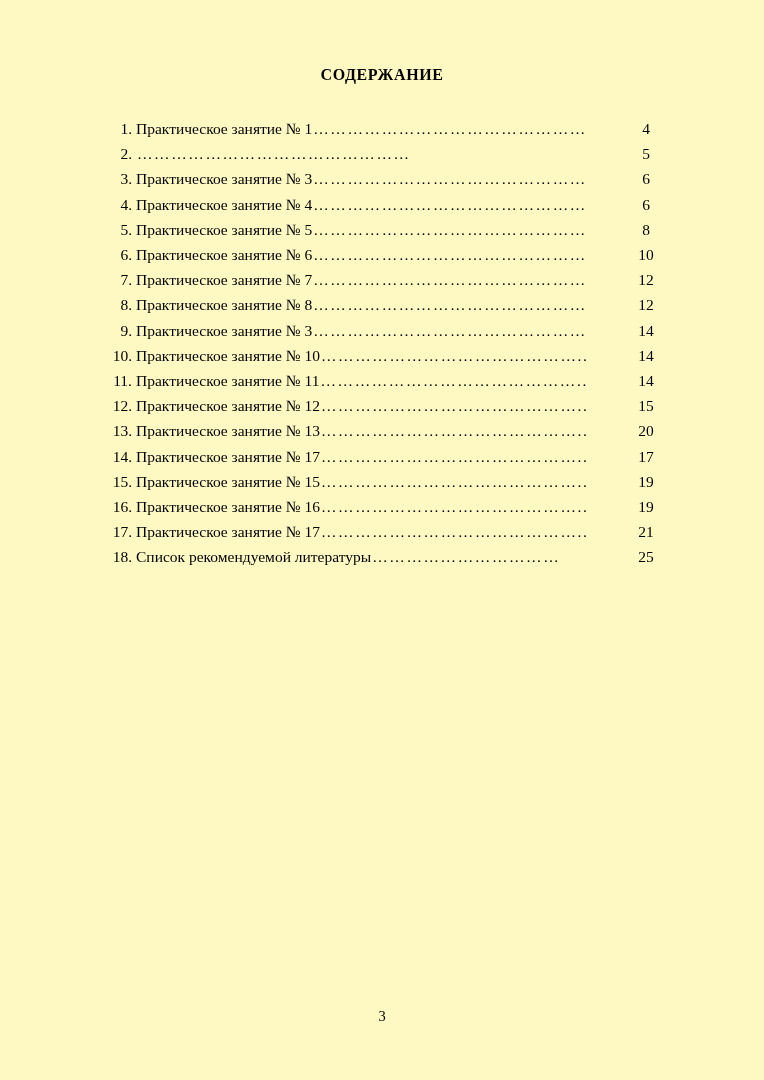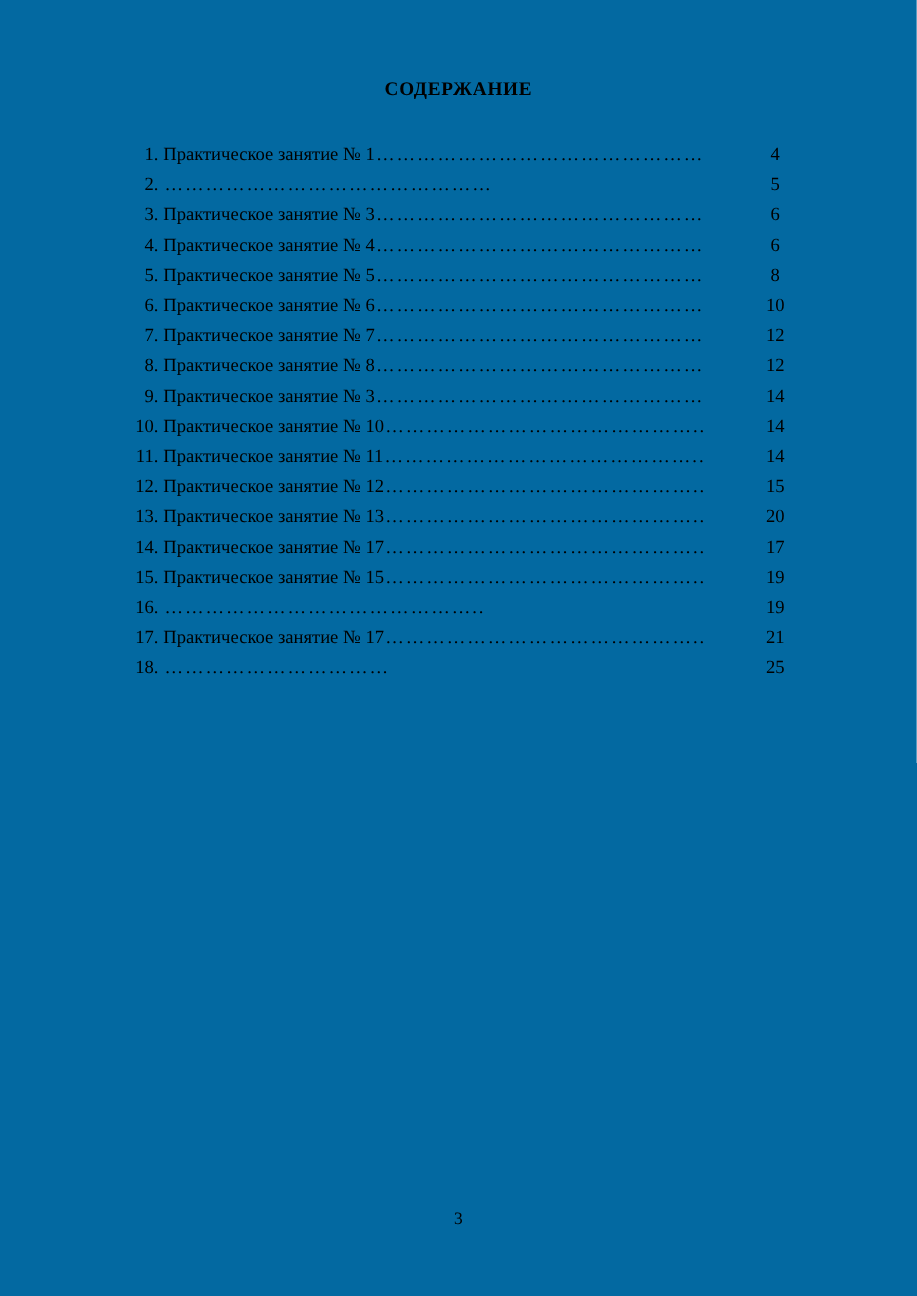--- a/index.html
+++ b/index.html
@@ -4,21 +4,21 @@
 <style>
   html, body {
     margin: 0;
     padding: 0;
     background: #ffffff;
   }
   .page {
     position: relative;
     width: 764px;
     height: 1080px;
-    background: #0369a1;
+    background: #fef9c3;
     font-family: "Liberation Serif", "DejaVu Serif", serif;
     color: #000000;
     box-sizing: border-box;
     overflow: hidden;
   }
   .doc-title {
     position: absolute;
     top: 66px;
     left: 0;
     width: 764px;
@@ -182,33 +182,35 @@
 
     <div class="toc-row">
       <span class="toc-num">15.</span>
       <span class="toc-label">Практическое занятие № 15</span>
       <span class="toc-dots">………………………………………..</span>
       <span class="toc-page">19</span>
     </div>
 
     <div class="toc-row">
       <span class="toc-num">16.</span>
+      <span class="toc-label">Практическое занятие № 16</span>
       <span class="toc-dots">………………………………………..</span>
       <span class="toc-page">19</span>
     </div>
 
     <div class="toc-row">
       <span class="toc-num">17.</span>
       <span class="toc-label">Практическое занятие № 17</span>
       <span class="toc-dots">………………………………………..</span>
       <span class="toc-page">21</span>
     </div>
 
     <div class="toc-row">
       <span class="toc-num">18.</span>
+      <span class="toc-label">Список рекомендуемой литературы</span>
       <span class="toc-dots">……………………………</span>
       <span class="toc-page">25</span>
     </div>
 
   </div>
 
   <div class="folio">3</div>
 
 </div>
 

